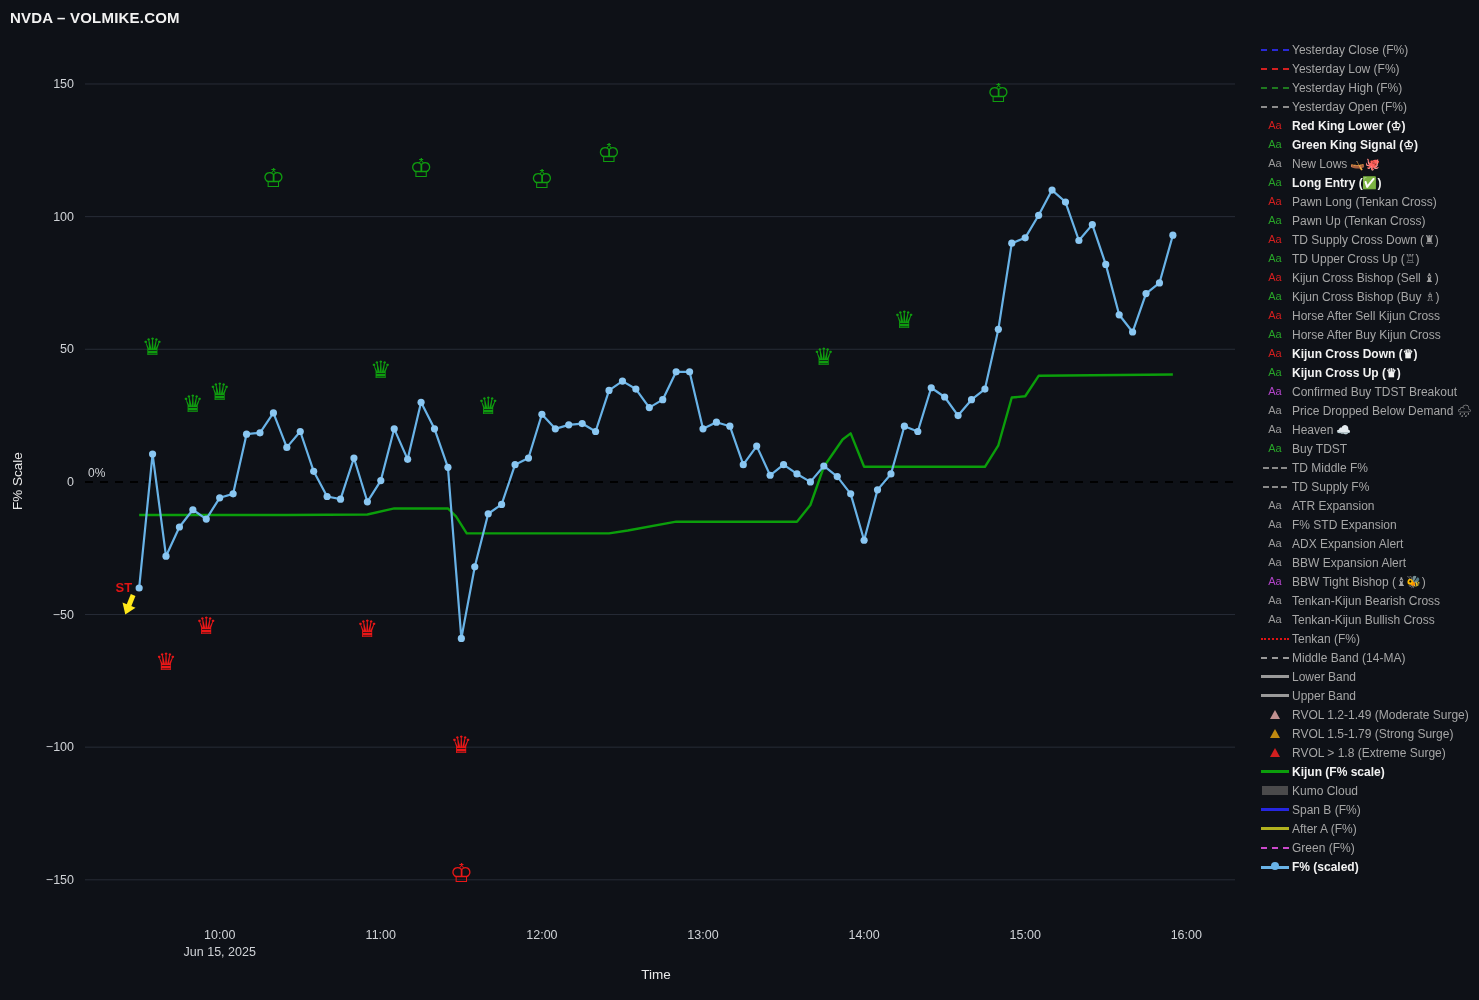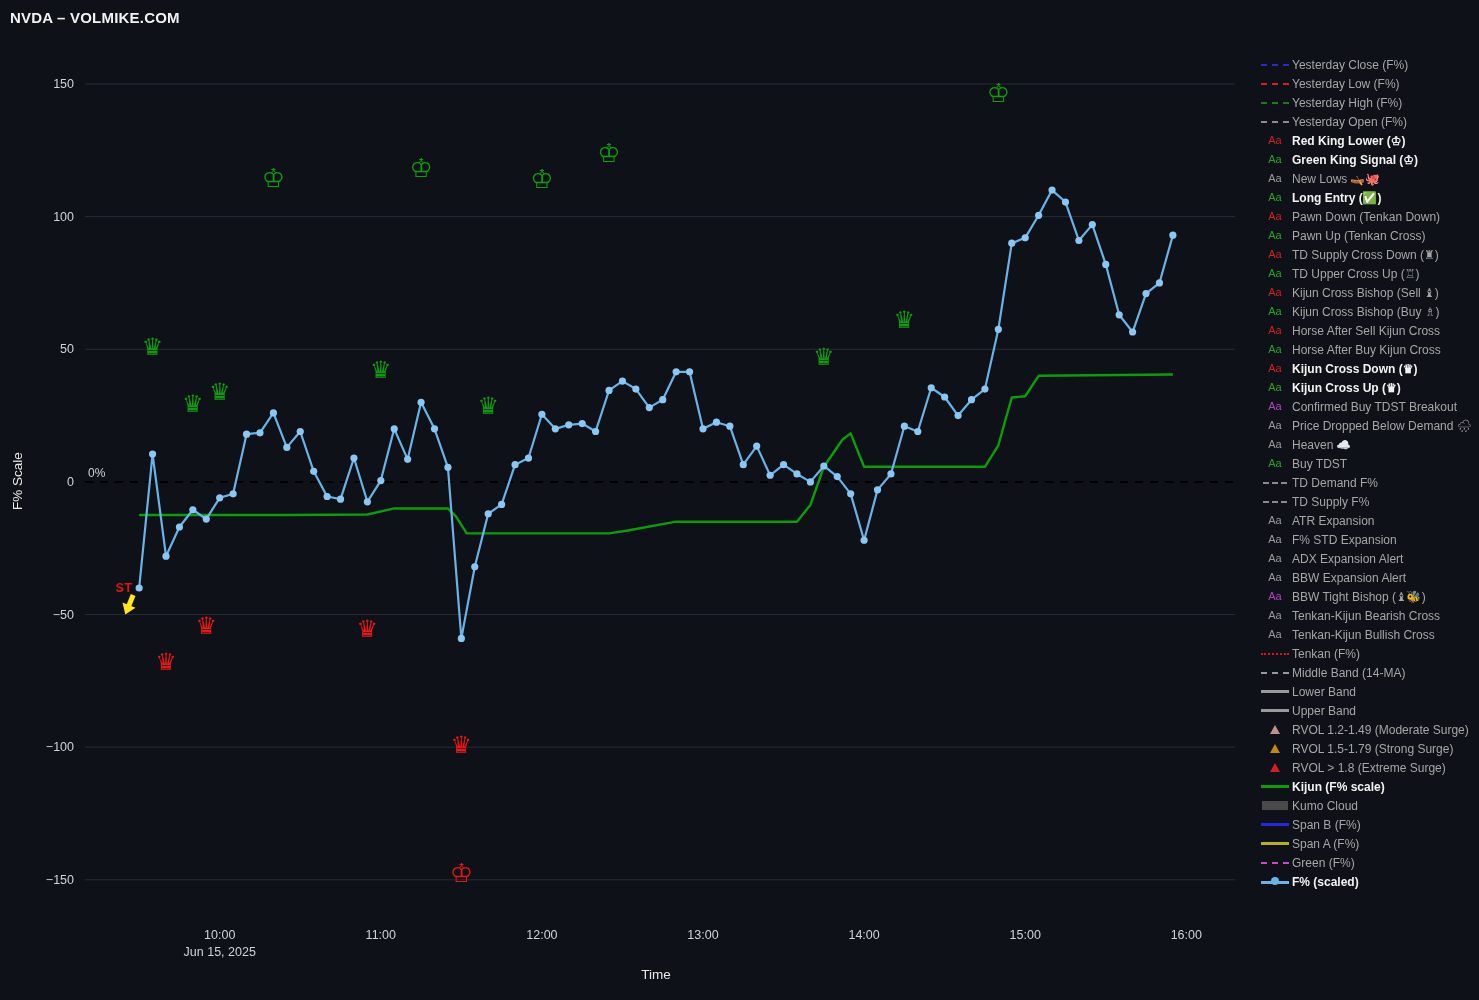--- a/index.html
+++ b/index.html
@@ -1,20 +1,20 @@
 <!DOCTYPE html>
 <html><head>
 <meta charset="utf-8">
 <style>
   html,body{margin:0;padding:0;background:#0e1117;}
   .root{position:relative;width:1479px;height:1000px;background:#0e1117;overflow:hidden;
         font-family:"Liberation Sans", sans-serif;}
   .title{position:absolute;left:10px;top:9px;color:#f2f2f2;font-size:15px;font-weight:bold;letter-spacing:.2px;}
   #plot-svg{position:absolute;left:0;top:0;}
-  #legend{position:absolute;left:1258px;top:55px;width:221px;}
+  #legend{position:absolute;left:1258px;top:40px;width:221px;}
   .lrow{display:flex;align-items:center;height:19px;cursor:pointer;overflow:hidden;white-space:nowrap;}
   .lsw{width:34px;flex:0 0 34px;display:flex;justify-content:center;align-items:center;}
   .llabel{font-size:12px;color:#a6a6a6;}
   .llabel.bold{color:#f2f2f2;font-weight:bold;}
   .sw-line{width:28px;height:0;}
   .sw-aa{font-size:11px;line-height:11px;}
   .sw-tri{width:0;height:0;border-left:5px solid transparent;border-right:5px solid transparent;}
   .sw-kumo{width:26px;height:9px;opacity:.85;}
   .sw-wrap{position:relative;width:28px;height:12px;}
   .sw-wrap .ln{position:absolute;left:0;top:5px;width:28px;height:0;}
@@ -200,21 +200,21 @@
       <div class="lrow">
         <span class="lsw">
           <span class="sw-aa" style="color: rgb(40, 164, 40);">Aa</span>
         </span>
         <span class="llabel bold">Long Entry (✅)</span>
       </div>
       <div class="lrow">
         <span class="lsw">
           <span class="sw-aa" style="color: rgb(211, 31, 31);">Aa</span>
         </span>
-        <span class="llabel">Pawn Down (Tenkan Down)</span>
+        <span class="llabel">Pawn Long (Tenkan Cross)</span>
       </div>
       <div class="lrow">
         <span class="lsw">
           <span class="sw-aa" style="color: rgb(40, 164, 40);">Aa</span>
         </span>
         <span class="llabel">Pawn Up (Tenkan Cross)</span>
       </div>
       <div class="lrow">
         <span class="lsw">
           <span class="sw-aa" style="color: rgb(211, 31, 31);">Aa</span>
@@ -284,21 +284,21 @@
       <div class="lrow">
         <span class="lsw">
           <span class="sw-aa" style="color: rgb(40, 164, 40);">Aa</span>
         </span>
         <span class="llabel">Buy TDST</span>
       </div>
       <div class="lrow">
         <span class="lsw">
           <span class="sw-line" style="border-top: 2px dashed rgb(138, 138, 138); width: 24px;"></span>
         </span>
-        <span class="llabel">TD Demand F%</span>
+        <span class="llabel">TD Middle F%</span>
       </div>
       <div class="lrow">
         <span class="lsw">
           <span class="sw-line" style="border-top: 2px dashed rgb(138, 138, 138); width: 24px;"></span>
         </span>
         <span class="llabel">TD Supply F%</span>
       </div>
       <div class="lrow">
         <span class="lsw">
           <span class="sw-aa" style="color: rgb(154, 154, 154);">Aa</span>
@@ -398,21 +398,21 @@
       <div class="lrow">
         <span class="lsw">
           <span class="sw-line" style="border-top: 3px solid rgb(38, 38, 224);"></span>
         </span>
         <span class="llabel">Span B (F%)</span>
       </div>
       <div class="lrow">
         <span class="lsw">
           <span class="sw-line" style="border-top: 3px solid rgb(178, 178, 31);"></span>
         </span>
-        <span class="llabel">Span A (F%)</span>
+        <span class="llabel">After A (F%)</span>
       </div>
       <div class="lrow">
         <span class="lsw">
           <span class="sw-line" style="border-top: 2px dashed rgb(204, 73, 204);"></span>
         </span>
         <span class="llabel">Green (F%)</span>
       </div>
       <div class="lrow">
         <span class="lsw">
           <span class="sw-wrap">

